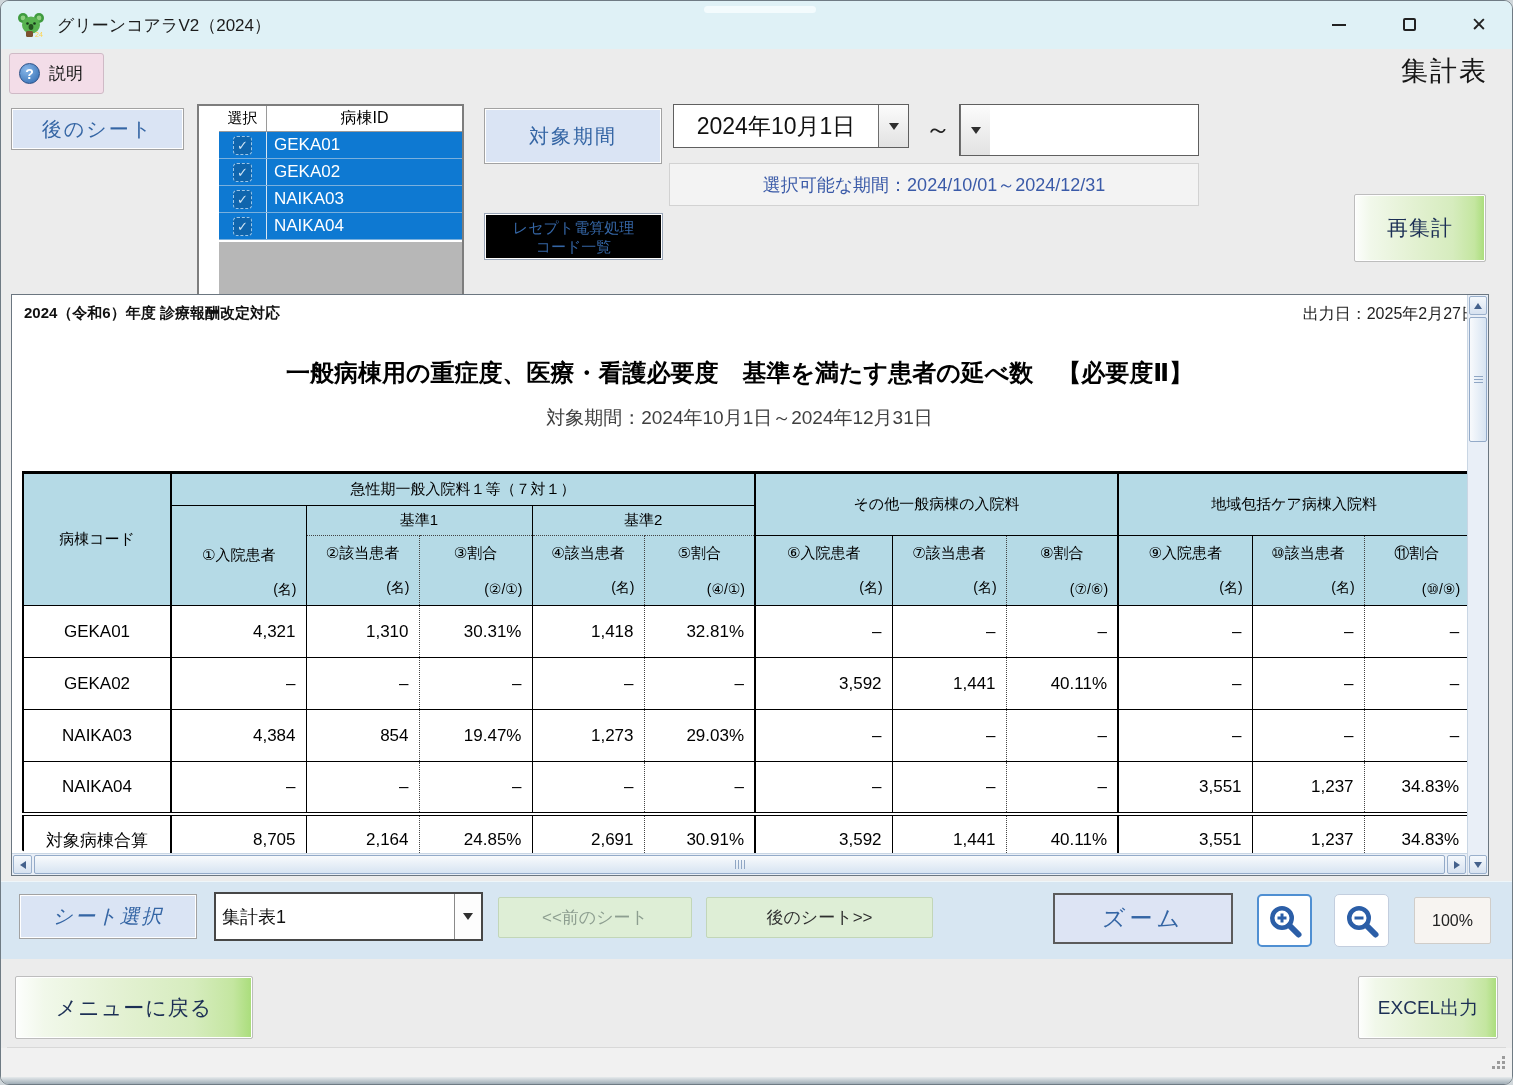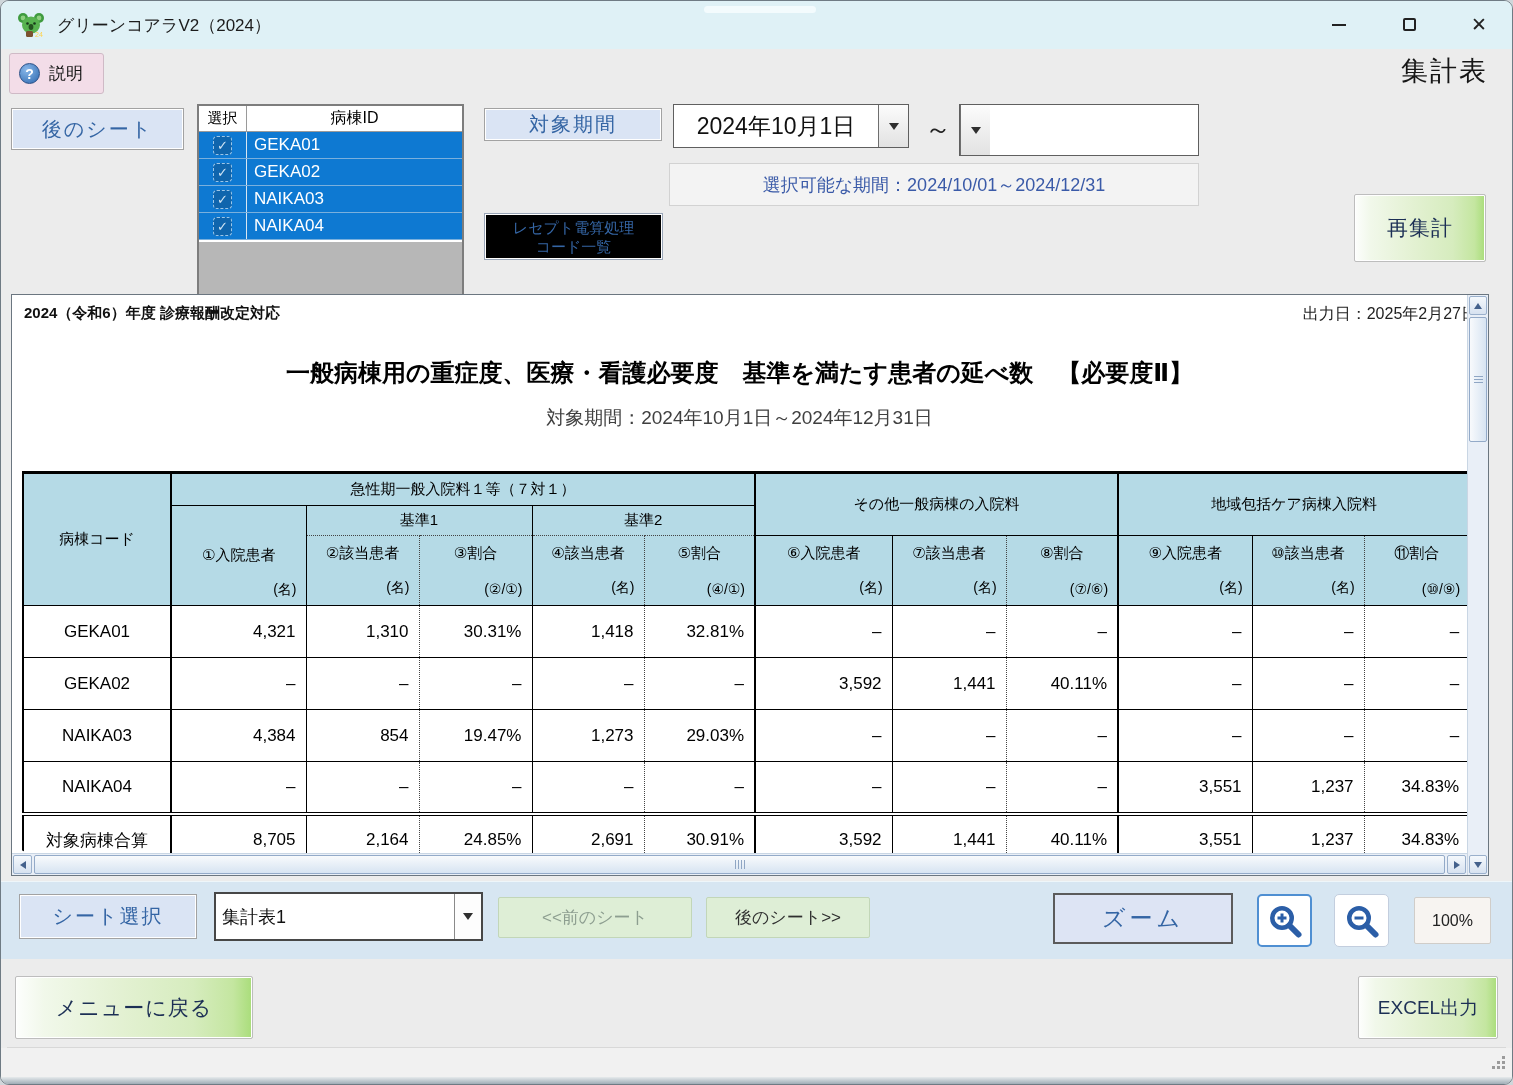--- a/index.html
+++ b/index.html
@@ -26,25 +26,25 @@
   .help-ico { width:21px; height:21px; border-radius:50%; background:radial-gradient(circle at 35% 30%, #8ab9ea, #2c67ae);
               color:#fff; font-size:14px; font-weight:bold; display:flex; align-items:center; justify-content:center;
               border:1px solid #274f86; }
   .help-lbl { font-size:17px; color:#141414; }
   .page-title { position:absolute; right:24px; top:52px; font-size:27px; color:#161616; letter-spacing:2px; }
 
   
   .flabel { position:absolute; background:#dae4f4; border:1px solid #a2a2a2; display:flex; align-items:center;
             justify-content:center; font-size:20px; color:#3465a4; letter-spacing:2px; box-shadow:0 0 0 1px #fff inset; }
   .lbl-ward   { left:10px;  top:107px; width:173px; height:42px; }
-  .lbl-period { left:483px; top:107px; width:178px; height:33px; }
+  .lbl-period { left:483px; top:107px; width:178px; height:56px; }
 
   
   .ward-table { position:absolute; left:196px; top:103px; width:267px; height:192px; background:#fff;
-                border:2px solid #7d7d7d; display:flex; flex-direction:column; }
+                border:2px solid #7d7d7d; display:flex; flex-direction:column;padding-left:20px; }
   .ward-head { height:26px; display:flex; border-bottom:1px solid #9a9a9a; background:#fff; }
   .wh-sel { width:48px; display:flex; align-items:center; justify-content:center; font-size:15px; border-right:1px solid #9a9a9a; }
   .wh-id  { flex:1; display:flex; align-items:center; justify-content:center; font-size:16px; }
   .ward-row { height:27px; display:flex; background:#0e79d2; border-bottom:1px solid #7ab0dd; }
   .ward-check-col { width:48px; display:flex; align-items:center; justify-content:center; border-right:1px solid #d7e6f2; }
   .ward-check { width:19px; height:19px; background:#0f65ad; border:1px dashed #9cc6e8; border-radius:4px;
                 display:flex; align-items:center; justify-content:center; }
   .ward-check .checkmark { color:#cfe4f4; font-size:13px; line-height:1; }
   .ward-id { flex:1; color:#fff; font-size:17px; display:flex; align-items:center; padding-left:7px; }
   .ward-filler { flex:1; background:#b7b7b7; border-top:2px solid #fff; }
@@ -119,28 +119,28 @@
   .tri-right-s { width:0; height:0; border-top:4px solid transparent; border-bottom:4px solid transparent; border-left:6px solid #44618c; }
   .vthumb { position:absolute; left:1px; right:1px; top:22px; height:125px; border:1px solid #93aac8; border-radius:2px;
             background:linear-gradient(90deg,#f8fafc,#d7e4f2); display:flex; align-items:center; justify-content:center; }
   .vthumb .grip { width:9px; height:8px; background:repeating-linear-gradient(to bottom,#8fa6c4 0 1px,transparent 1px 3px); }
   .hthumb { position:absolute; top:1px; bottom:1px; left:22px; right:22px; border:1px solid #93aac8; border-radius:2px;
             background:linear-gradient(#f8fafc,#d7e4f2); display:flex; align-items:center; justify-content:center; }
   .hthumb .grip { width:10px; height:9px; background:repeating-linear-gradient(to right,#8fa6c4 0 1px,transparent 1px 3px); }
 
   
   .sheet-strip { position:absolute; left:0; top:880px; width:100%; height:78px; background:#d7e6f2; border-top:1px solid #eef6fa; }
-  .lbl-sheet { left:18px; top:893px; width:178px; height:45px; }
+  .lbl-sheet { left:18px; top:893px; width:178px; height:45px;font-style:italic; }
   .sheet-combo { position:absolute; left:213px; top:891px; width:269px; height:49px; background:#fff; border:2px solid #474747; display:flex; }
   .sheet-combo .val { flex:1; display:flex; align-items:center; padding-left:6px; font-size:18px; color:#111; }
   .sheet-combo .arrow-btn { width:27px; border-left:1px solid #8a8a8a; background:#fdfdfd; display:flex; align-items:center; justify-content:center; }
   .sheet-nav { position:absolute; height:41px; top:896px; background:#deeed6; border:1px solid #c2d6b8; border-radius:2px;
                display:flex; align-items:center; justify-content:center; font-size:17px; }
   .nav-prev { left:497px; width:194px; color:#8d9e90; }
-  .nav-next { left:705px; width:164px; color:#2f2f2f; }
+  .nav-next { left:705px; width:227px; color:#2f2f2f; }
   .zoom-lbl { position:absolute; left:1052px; top:892px; width:180px; height:51px; background:#dde4f4; border:2px solid #5b5b5b;
               display:flex; align-items:center; justify-content:center; font-size:23px; color:#3465a4; letter-spacing:4px; }
   .zoom-btn { position:absolute; top:893px; width:55px; height:53px; background:#fff; border-radius:5px;
               display:flex; align-items:center; justify-content:center; }
   .zoom-in  { left:1256px; border:2px solid #4f8fd2; }
   .zoom-out { left:1333px; border:1px solid #c3cede; }
   .zoom-pct { position:absolute; left:1413px; top:896px; width:77px; height:47px; background:#f7f4f1; border:1px solid #d0cdc9;
               border-radius:2px; display:flex; align-items:center; justify-content:center; font-size:16px; color:#222; }
 
   

